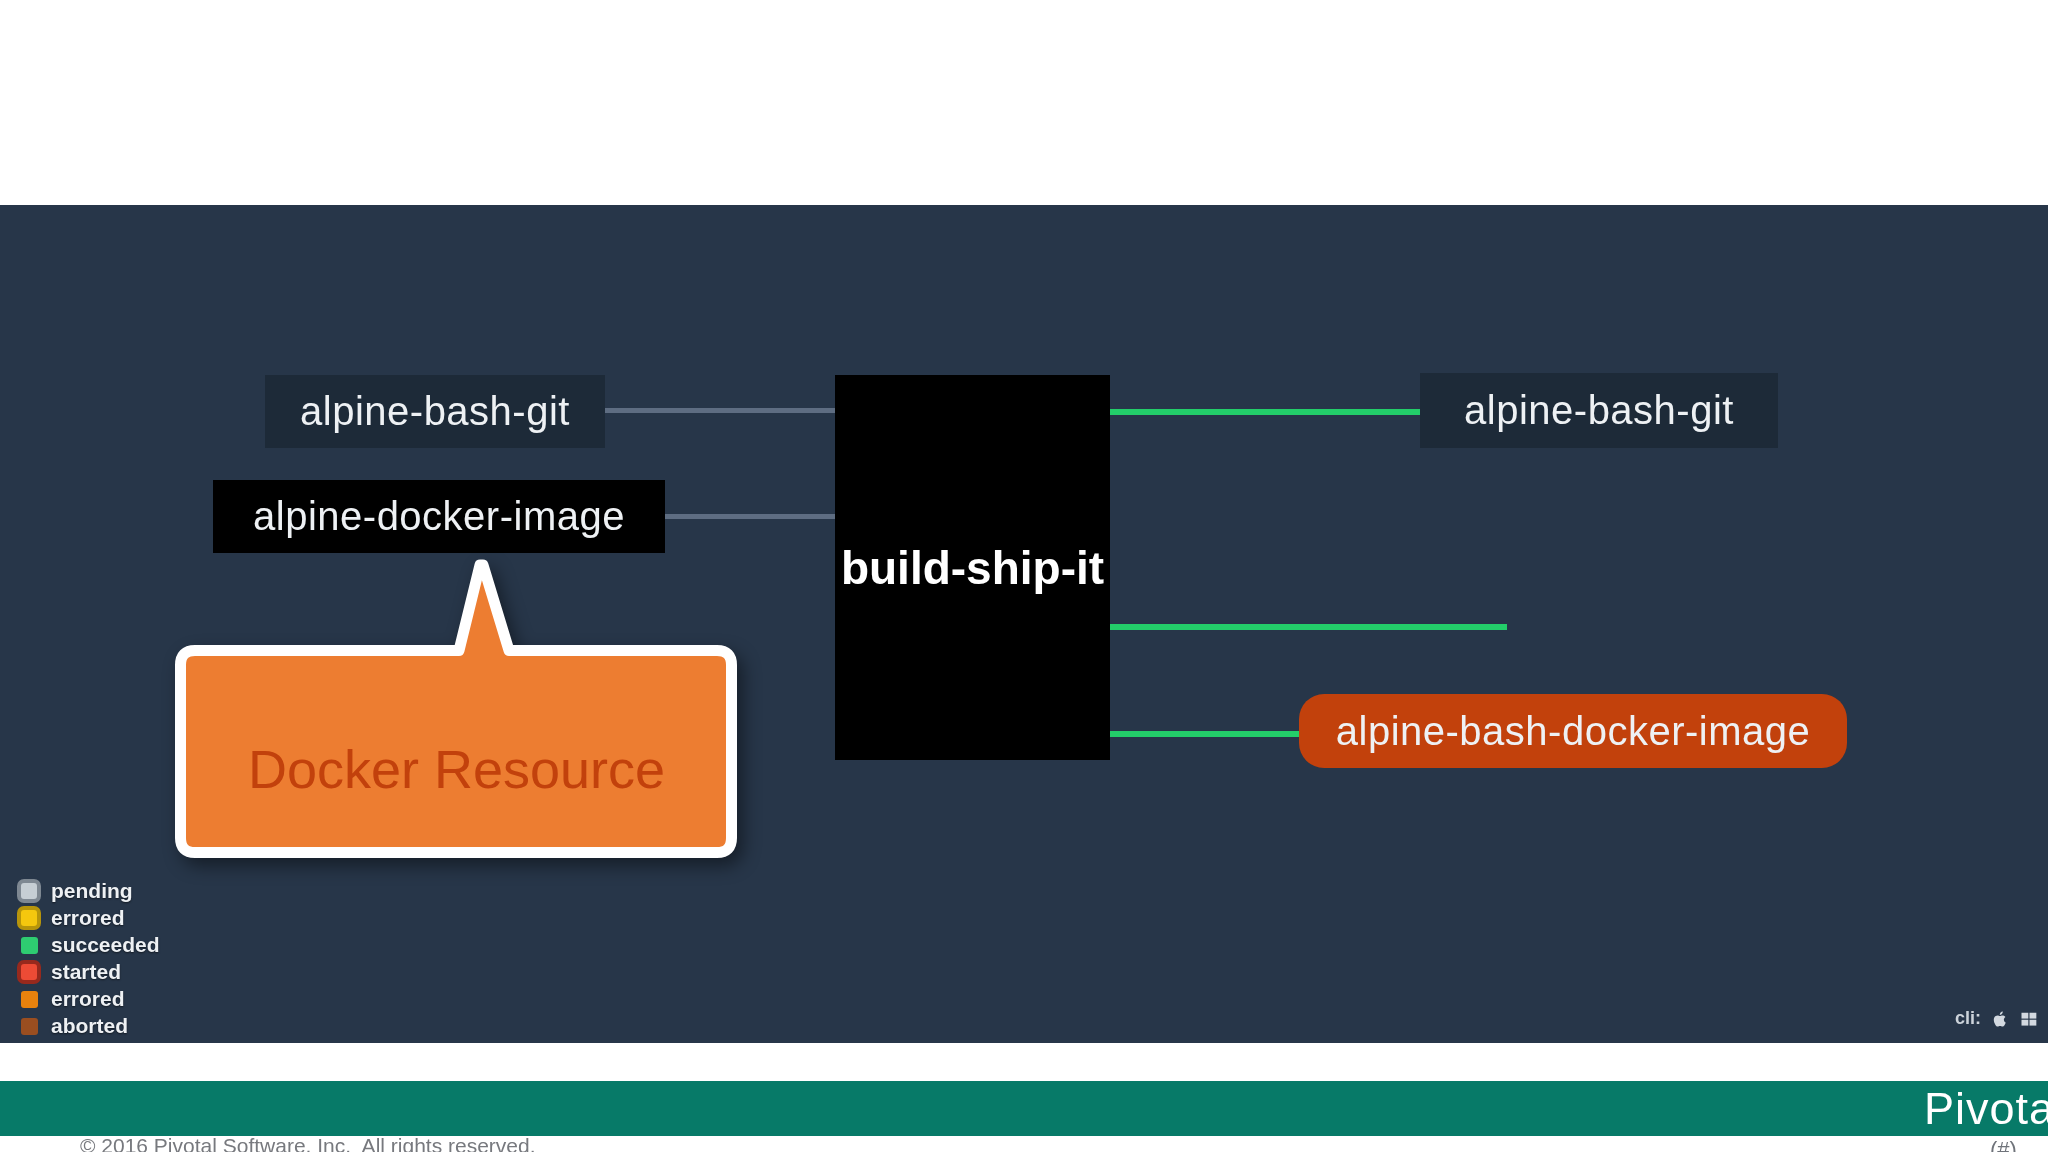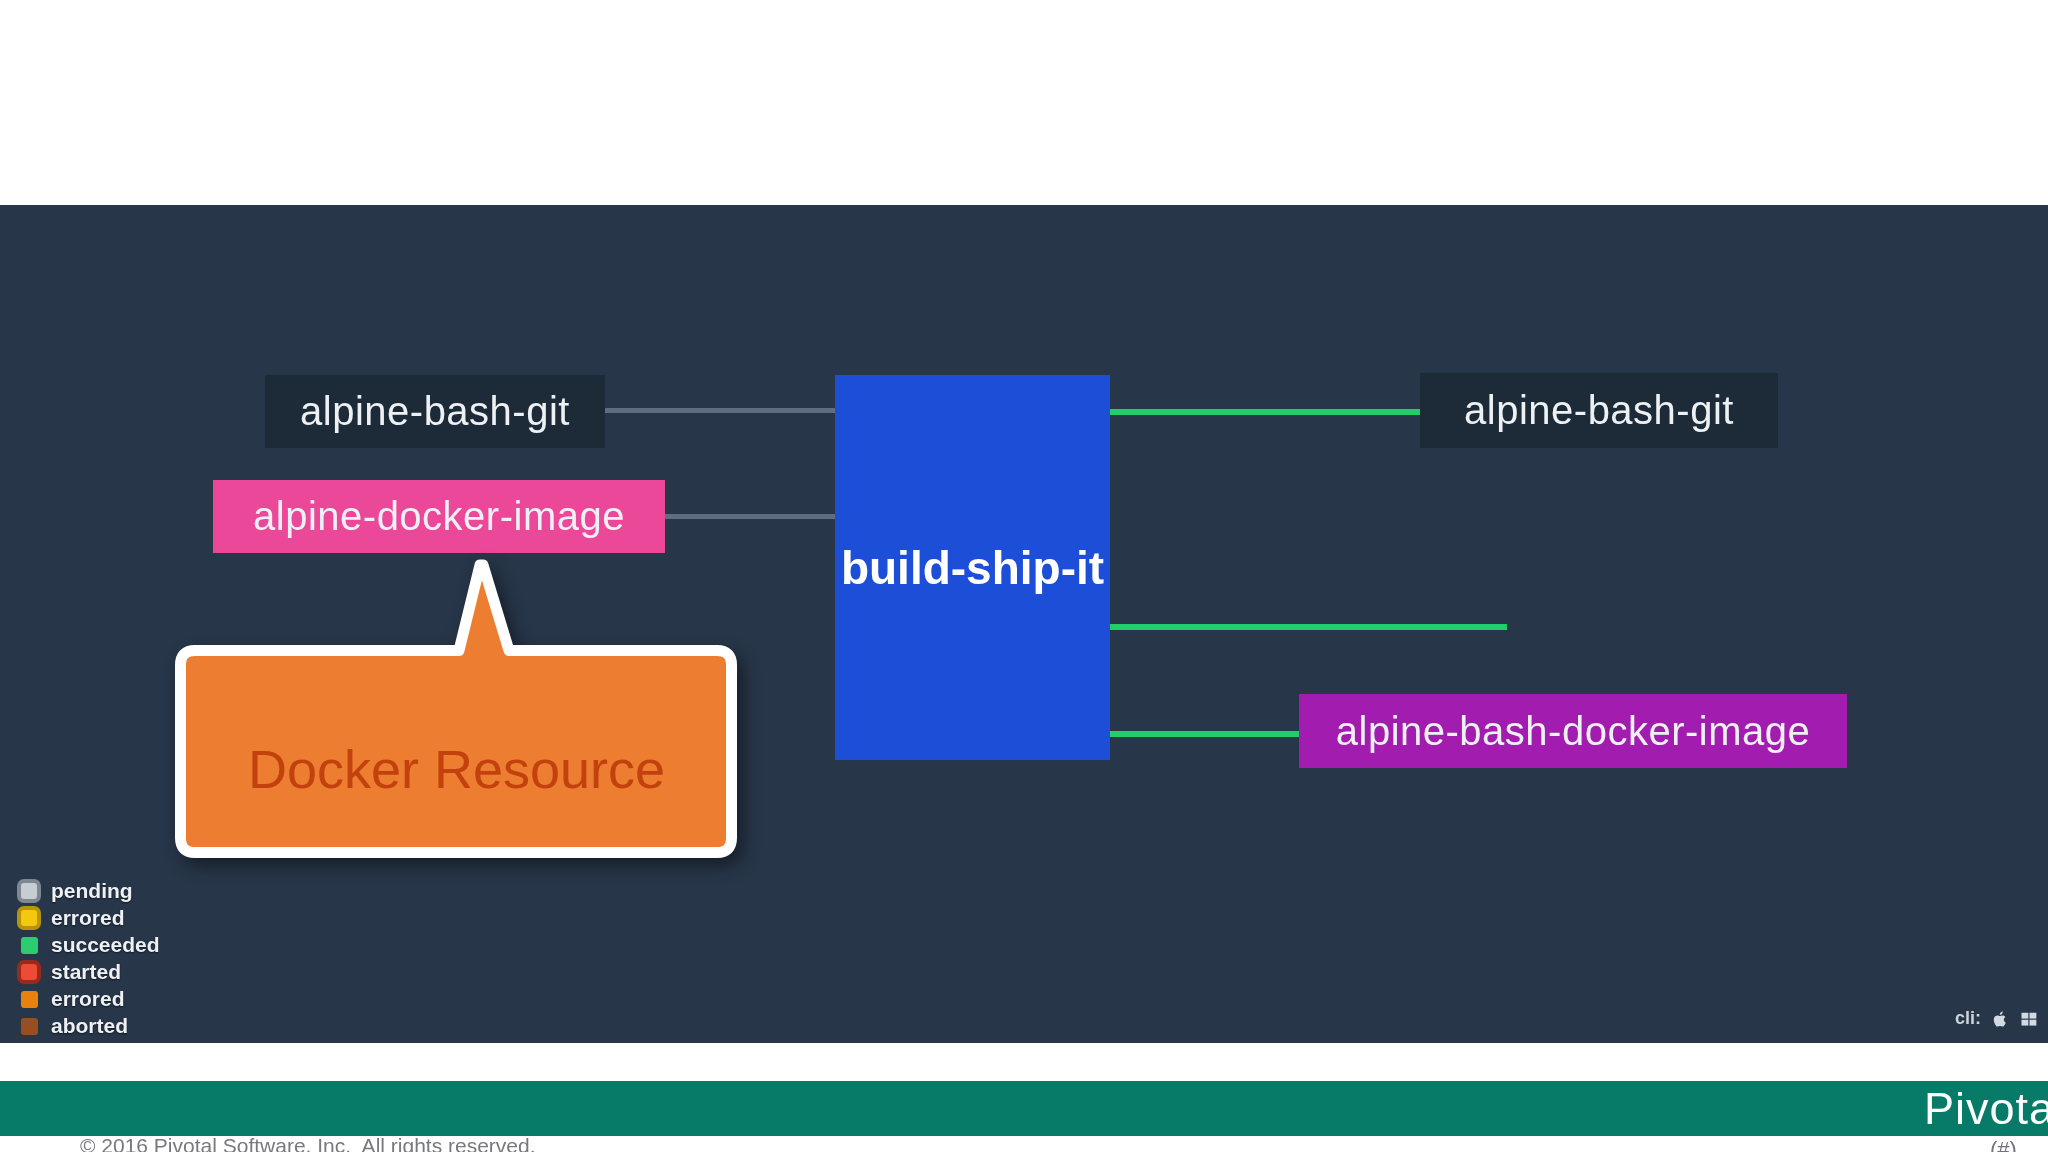--- a/index.html
+++ b/index.html
@@ -126,26 +126,26 @@
 
   <div class="canvas" style="background-color: rgb(39, 54, 73);"></div>
 
   <div class="pipe-line line-in-1" style="background-color: rgb(94, 109, 130);"></div>
   <div class="pipe-line line-in-2" style="background-color: rgb(94, 109, 130);"></div>
   <div class="pipe-line line-out-1" style="background-color: rgb(35, 206, 106);"></div>
   <div class="pipe-line line-out-2" style="background-color: rgb(35, 206, 106);"></div>
   <div class="pipe-line line-out-3" style="background-color: rgb(35, 206, 106);"></div>
 
   <div class="node node-in-1" style="background-color: rgb(29, 42, 56);">alpine-bash-git</div>
-  <div class="node node-in-2" style="background-color: #ec4899;">alpine-docker-image</div>
-
-  <div class="job" style="background-color: #1d4ed8;">build-ship-it</div>
+  <div class="node node-in-2" style="background-color: #000000;">alpine-docker-image</div>
+
+  <div class="job" style="background-color: #000000;">build-ship-it</div>
 
   <div class="node node-out-1" style="background-color: rgb(29, 42, 56);">alpine-bash-git</div>
-  <div class="node node-out-3" style="background-color: #a21caf;">alpine-bash-docker-image</div>
+  <div class="node node-out-3" style="background-color: #c2410c; border-radius: 25px;">alpine-bash-docker-image</div>
 
   <svg class="callout-svg" viewBox="0 0 2048 1152">
     <path class="callout-shape" d="M 195 650.5
              L 459 650.5
              L 480 565
              L 483 565
              L 509 650.5
              L 717 650.5
              Q 731.5 650.5 731.5 665
              L 731.5 838

